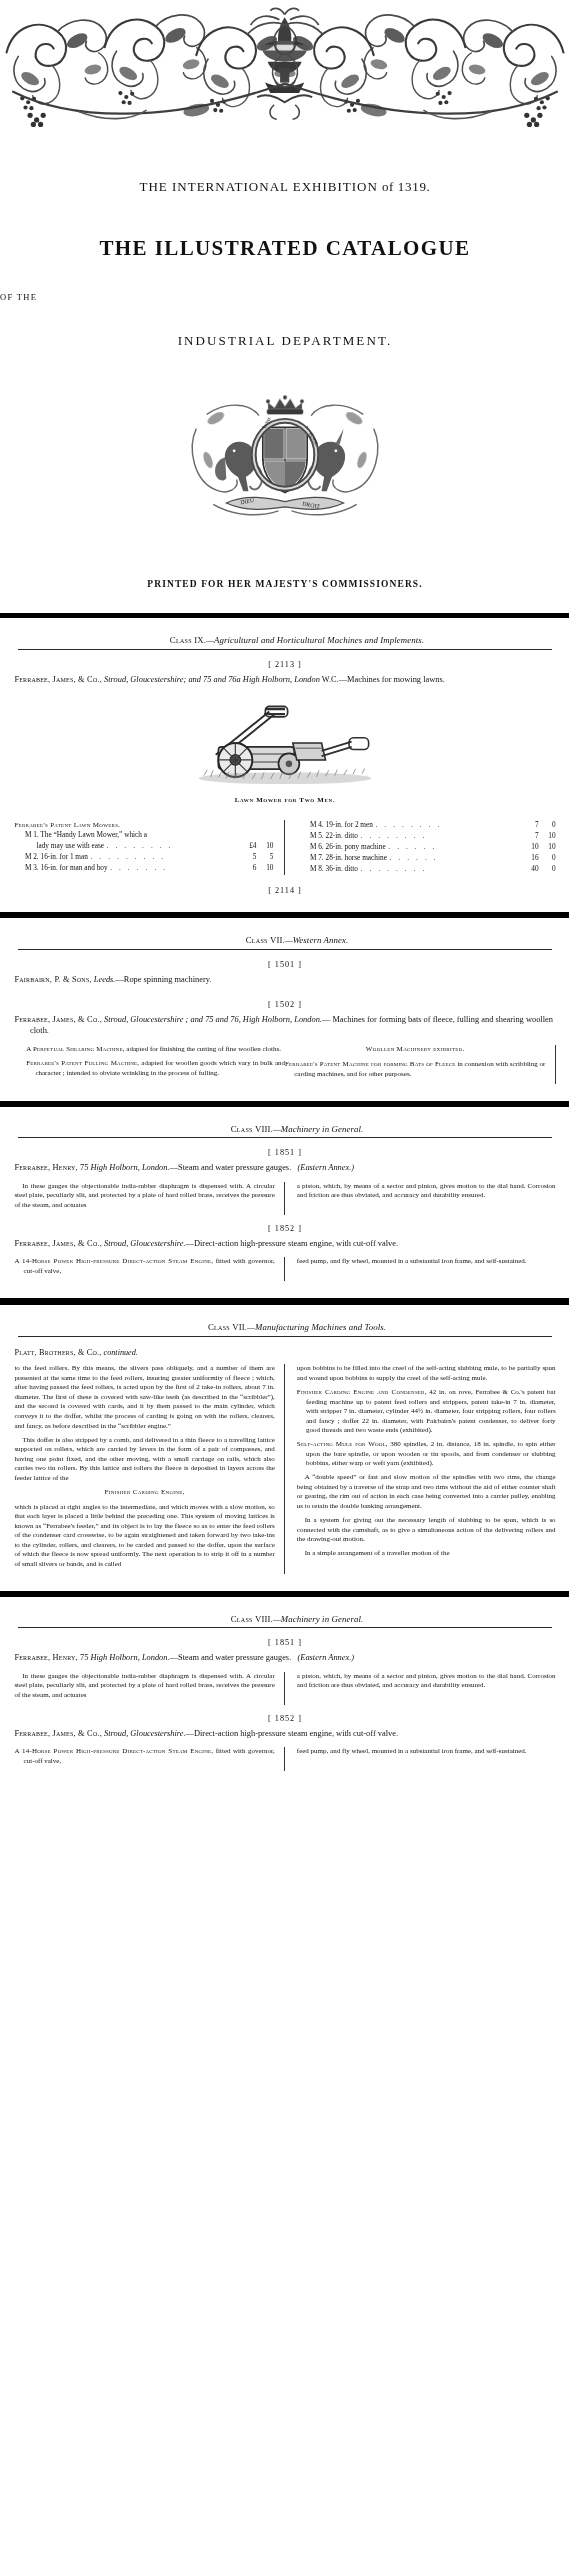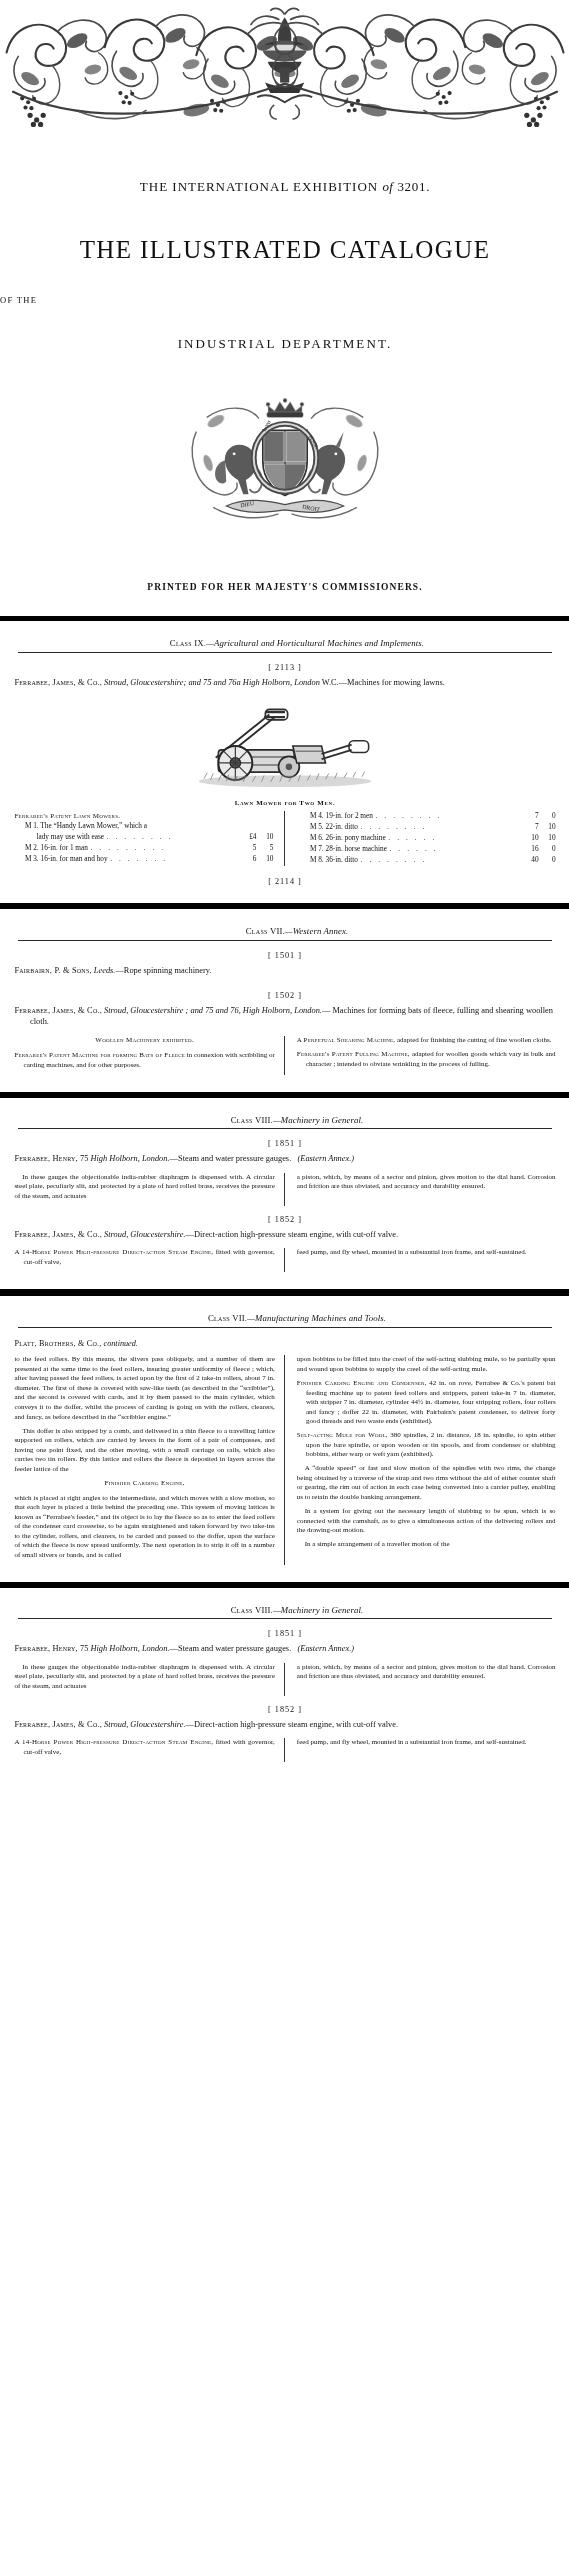--- a/index.html
+++ b/index.html
@@ -16,29 +16,29 @@
   .ornament-wrap { width:570px; height:141px; display:block; overflow:hidden; }
   .ornament-wrap svg { display:block; }
 
   .tp-line1 {
     text-align:center;
     font-family:"Liberation Serif","DejaVu Serif",serif;
     font-size:13px;
     letter-spacing:1px;
     margin-top:38px;
   }
-  .tp-line1 .ital { font-style:italic; letter-spacing:0.3px; }
+  .tp-line1 .ital { letter-spacing:0.3px; }
   .tp-line1 .yr { letter-spacing:0.7px; }
 
   .tp-main {
     text-align:center;
-    font-size:25px;
+    font-size:21px;
     letter-spacing:1.4px;
     margin-top:41px;
-    font-weight:400;
+    font-weight:700;
   }
   .tp-ofthe {
     font-size:8.5px;
     letter-spacing:1.3px;
     margin-top:31px;
   }
   .tp-dept {
     text-align:center;
     font-size:13px;
     letter-spacing:2.1px;
@@ -106,21 +106,21 @@
     font-size:6.9px;
     font-variant:small-caps;
     letter-spacing:0.7px;
     margin-top:3.9px;
     font-weight:bold;
   }
 
   
   .pricecols {
     display:flex;
-    margin-top:5px;
+    margin-top:17px;
     font-size:7.3px;
     line-height:1.5;
     justify-content:space-between;
   }
   .pricecol { width:50%; box-sizing:border-box; }
   .pricecol.left { padding-right:10.5px; border-right:0.7px solid #333; }
   .pricecol.right { padding-left:14.4px; }
   .pc-title { font-variant:small-caps; letter-spacing:0.3px; font-size:7px; }
   .prow { display:flex; align-items:baseline; padding-left:10.5px; }
   .prow .lbl { white-space:nowrap; }
@@ -238,21 +238,21 @@
             <circle cx="805" cy="176" r="4"></circle>
           <circle cx="820" cy="190" r="4"></circle>
             <circle cx="809" cy="190" r="4"></circle>
         </g>
       </svg>
     </div>
 
     <div class="tp-line1">
       <span>THE INTERNATIONAL EXHIBITION</span>
       <span class="ital">of</span>
-      <span class="yr">3201.</span>
+      <span class="yr">1319.</span>
     </div>
 
     <div class="tp-main">THE ILLUSTRATED CATALOGUE</div>
     <div class="tp-ofthe">OF THE</div>
     <div class="tp-dept">INDUSTRIAL DEPARTMENT.</div>
 
     <div class="crest-wrap">
       <svg width="196" height="150" viewBox="0 0 300 230" xmlns="http://www.w3.org/2000/svg">
         <rect x="0" y="0" width="300" height="230" fill="#ffffff"></rect>
 
@@ -469,32 +469,32 @@
     <div class="entry-num" style="margin-top:14.4px">[ 1502 ]</div>
     <div class="entry-line">
       <span class="hang">
         <span class="sc">Ferrabee, James, &amp; Co.,</span>
         <span class="it">Stroud, Gloucestershire ;  and 75 and 76, High Holborn, London.</span><span>—</span>
         <span>Machines for forming bats of fleece, fulling and shearing woollen cloth.</span>
       </span>
     </div>
 
     <div class="twocol">
-      <div class="col left">
-        <div class="subhead-c">Woollen Machinery exhibited.</div>
-        <p class="hang">
-          <span class="sc">Ferrabee's Patent Machine for forming Bats of Fleece</span><span> in connexion with scribbling or carding machines, and for other purposes.</span>
-        </p>
-      </div>
       <div class="col right">
         <p class="hang">
           <span class="sc">A Perpetual Shearing Machine,</span><span> adapted for finishing the cutting of fine woollen cloths.</span>
         </p>
         <p class="hang">
           <span class="sc">Ferrabee's Patent Fulling Machine,</span><span> adapted for woollen goods which vary in bulk and character ; intended to obviate wrinkling in the process of fulling.</span>
+        </p>
+      </div>
+      <div class="col left">
+        <div class="subhead-c">Woollen Machinery exhibited.</div>
+        <p class="hang">
+          <span class="sc">Ferrabee's Patent Machine for forming Bats of Fleece</span><span> in connexion with scribbling or carding machines, and for other purposes.</span>
         </p>
       </div>
     </div>
   </div>
 
   <div class="sep-black"></div>
 
   <div class="sheet">
     <div class="class-head">
       <span class="cls">Class</span>

